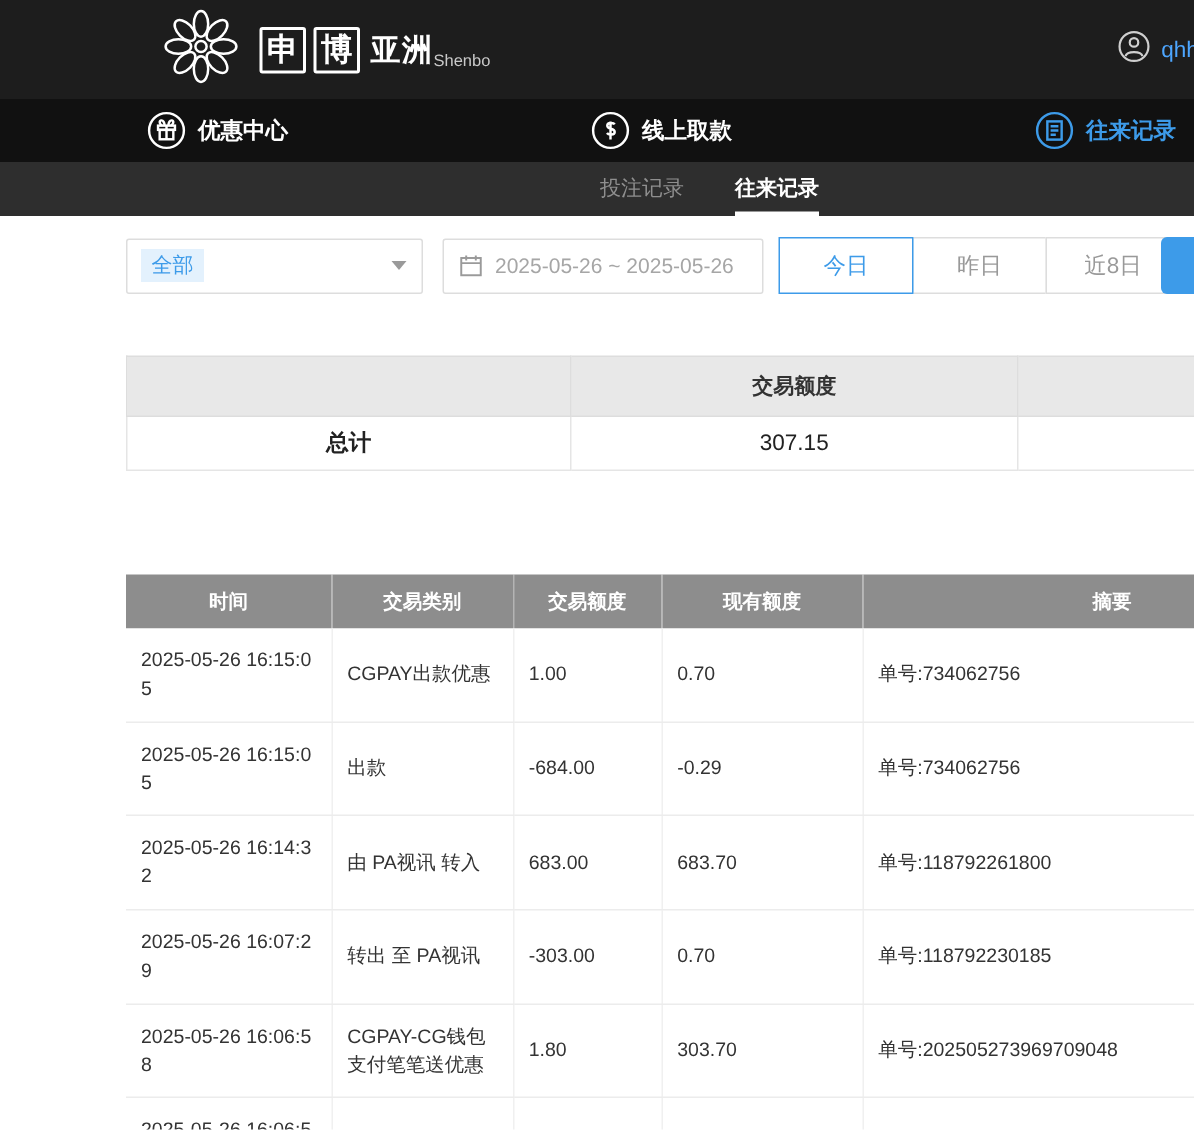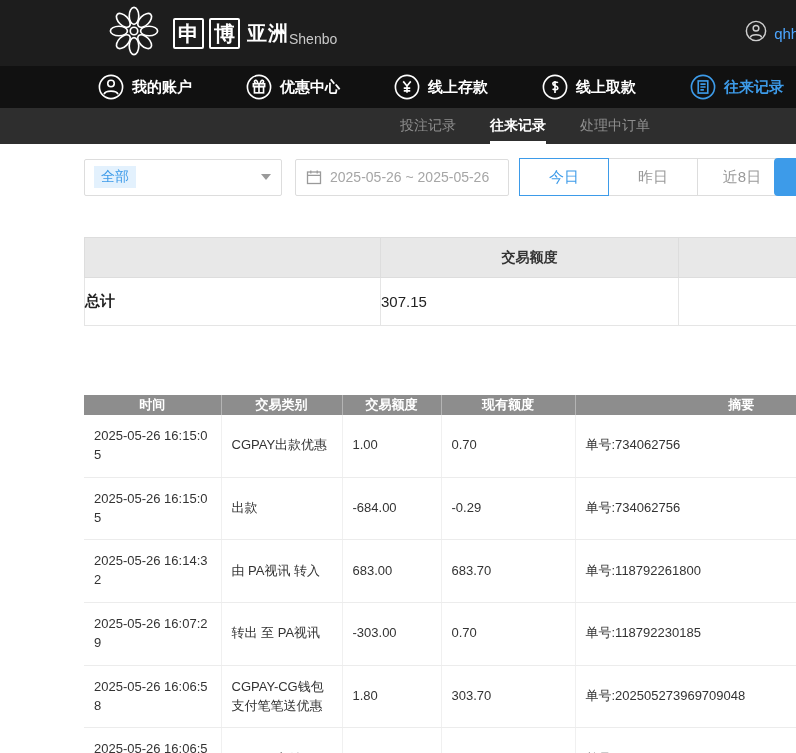--- a/index.html
+++ b/index.html
@@ -10,21 +10,21 @@
   
   .topbar { height:66px; background:#1d1d1d; display:flex; align-items:center;
     justify-content:space-between; padding:0 0 0 108px; }
   .logo { display:flex; align-items:center; cursor:pointer; }
   .logo-flower { margin-right:8px; }
   .logo-box { display:inline-block; width:31px; height:31px; border:2px solid #fff;
     border-radius:2px; color:#fff; font-size:21px; line-height:27px; text-align:center;
     margin-left:5px; font-weight:bold; }
   .logo-right { margin-left:7px; display:flex; flex-direction:row; align-items:flex-end; }
   .logo-region { color:#fff; font-size:20px; font-weight:bold; letter-spacing:1px; }
-  .logo-sub { color:#c9c9c9; font-size:14px; margin-top:11px; }
+  .logo-sub { color:#c9c9c9; font-size:11px; margin-top:11px; }
   .user-area { display:flex; align-items:center; gap:7px; padding-right:0; margin-right:-14px; cursor:pointer; }
   .user-name { color:#4da6ff; font-size:15px; white-space:nowrap; }
 
   
   .mainnav { height:42px; background:#111; display:flex; align-items:center;
     justify-content:space-between; padding:0 0 0 98px; }
   .nav-item { display:flex; align-items:center; gap:8px; color:#fff; font-size:15px;
     font-weight:bold; cursor:pointer; white-space:nowrap; flex:0 0 auto; padding-right:12px;}
   .nav-item.active { color:#3d9be9; }
   .nav-icon { display:inline-flex; }
@@ -59,28 +59,28 @@
     font-family:inherit; }
   .qbtn.active { border:1px solid #3d9be9; color:#3d9be9; position:relative; z-index:2; }
   .search-btn { position:absolute; right:0; top:0; width:22px; height:38px;
     background:#3d9be9; border:none; border-radius:4px 0 0 4px; cursor:pointer; }
 
   
   .summary-table { margin-top:41px; border-collapse:collapse; table-layout:fixed; width:823px; }
   .summary-table th { background:#e8e8e8; height:40px; font-size:14px; color:#333;
     font-weight:bold; border:1px solid #ddd; border-left:1px solid #f3f3f3; }
   .summary-table th:first-child { border-left:1px solid #ddd; }
-  .summary-table td { height:48px; text-align:left; font-size:15px; color:#222;
+  .summary-table td { height:36px; text-align:center; font-size:15px; color:#222;
     border:1px solid #e5e5e5; background:#fff; }
   .summary-label { font-weight:bold; }
 
   
   .tx-table { margin-top:69px; border-collapse:collapse; table-layout:fixed; width:823px; }
   .tx-table thead th { background:#8d8d8d; color:#fff; font-size:13px; font-weight:bold;
-    height:20px; border-right:1px solid rgba(255,255,255,0.35); }
+    height:36px; border-right:1px solid rgba(255,255,255,0.35); }
   .tx-table thead th:last-child { border-right:none; }
   .tx-table tbody td { font-size:13px; color:#333; padding:12px 10px;
     border-bottom:1px solid #ececec; border-right:1px solid #f0f0f0;
     background:#fff; line-height:1.45; word-break:break-all; }
   .tx-table tbody td:last-child { border-right:none; }
   .c-time { text-align:left; color:#444; }
   .c-type { text-align:left; }
   .c-amt, .c-bal { }
   .c-memo { text-align:left; }
 </style>
@@ -125,45 +125,26 @@
       </span>
       <span class="user-name">qhhw</span>
     </div>
   </header>
 
   <nav class="mainnav">
     <div class="nav-item">
       <span class="nav-icon">
         <svg width="26" height="26" viewBox="0 0 24 24" fill="none" stroke="currentColor" stroke-width="1.5">
           <circle cx="12" cy="12" r="10.7"></circle>
-          <circle cx="12" cy="8.8" r="3"></circle>
-          <path d="M5.6 18.6c1.2-3.7 11.6-3.7 12.8 0"></path>
-        </svg>
-      </span>
-      <span>我的账户</span>
-    </div>
-    <div class="nav-item">
-      <span class="nav-icon">
-        <svg width="26" height="26" viewBox="0 0 24 24" fill="none" stroke="currentColor" stroke-width="1.5">
-          <circle cx="12" cy="12" r="10.7"></circle>
           <rect x="6.8" y="9" width="10.4" height="2.6"></rect>
           <rect x="7.8" y="11.6" width="8.4" height="5.8"></rect>
           <path d="M12 9v8.4M9.4 8.8c-1.6-.3-2.2-2.6-.7-3 1.2-.3 2.1 1.5 2.1 3M14.6 8.8c1.6-.3 2.2-2.6.7-3-1.2-.3-2.1 1.5-2.1 3"></path>
         </svg>
       </span>
       <span>优惠中心</span>
-    </div>
-    <div class="nav-item">
-      <span class="nav-icon">
-        <svg width="26" height="26" viewBox="0 0 24 24" fill="none" stroke="currentColor" stroke-width="1.5">
-          <circle cx="12" cy="12" r="10.7"></circle>
-          <path d="M8.5 6.8 12 11l3.5-4.2M12 11v6.4M9 13h6M9 15.6h6"></path>
-        </svg>
-      </span>
-      <span>线上存款</span>
     </div>
     <div class="nav-item">
       <span class="nav-icon">
         <svg width="26" height="26" viewBox="0 0 24 24" fill="none" stroke="currentColor" stroke-width="1.5">
           <circle cx="12" cy="12" r="10.7"></circle>
           <path d="M14.6 8.2c-.6-1-4.6-1.4-4.6.8 0 2.4 4.6 1.4 4.6 3.9 0 2.1-3.9 1.9-4.8.7M12 6.5v11"></path>
         </svg>
       </span>
       <span>线上取款</span>
     </div>
@@ -175,21 +156,20 @@
           <path d="M9.6 9.4h4.8M9.6 12h4.8M9.6 14.6h3.2"></path>
         </svg>
       </span>
       <span>往来记录</span>
     </div>
   </nav>
 
   <div class="tabbar">
     <div class="tab">投注记录</div>
     <div class="tab active">往来记录</div>
-    <div class="tab">处理中订单</div>
   </div>
 
   <main class="content">
 
     <div class="filters">
       <div class="select">
         <span class="select-value">全部</span>
         <span class="select-caret">
             <span class="caret-shape"></span>
           </span>

